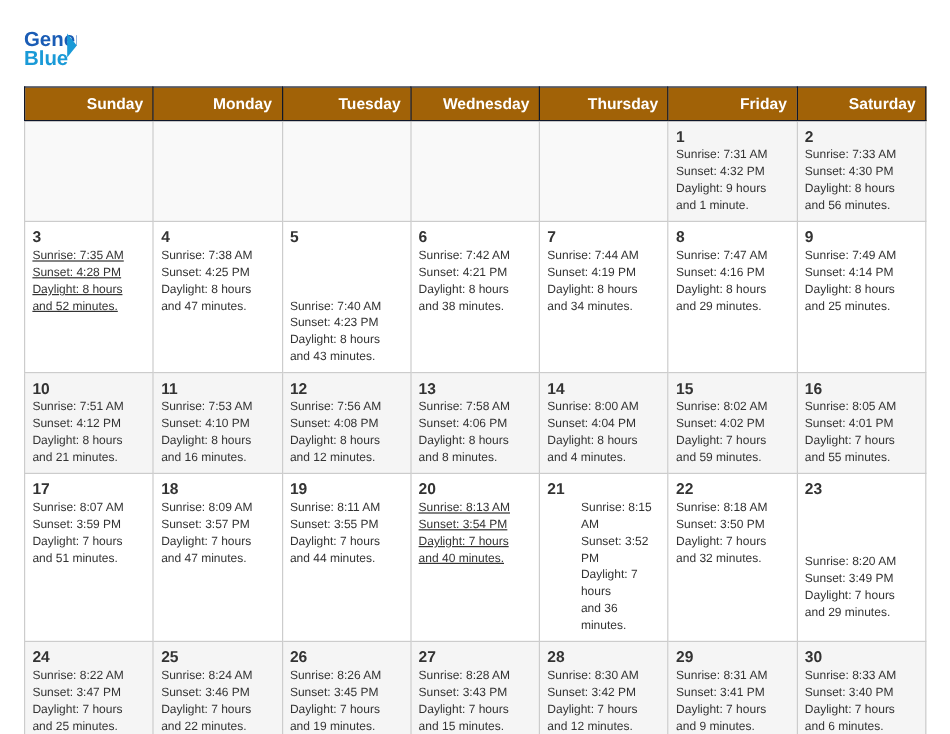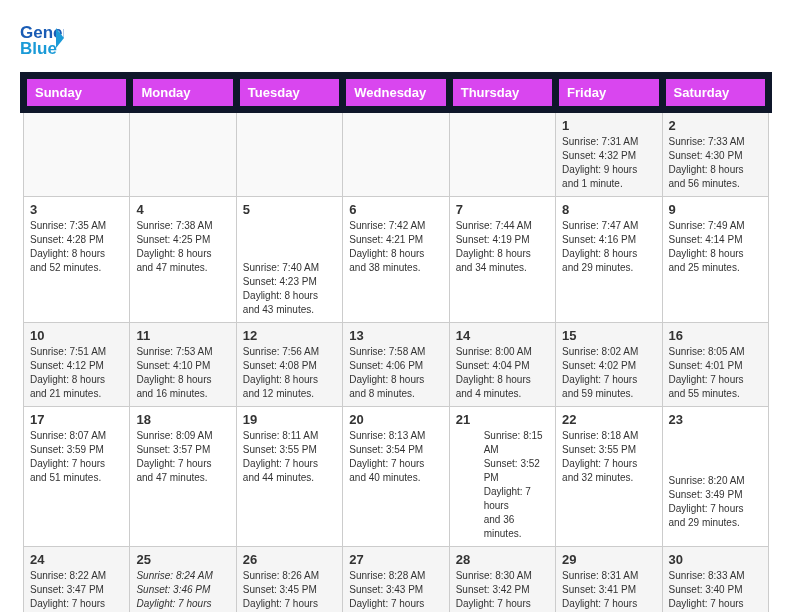--- a/index.html
+++ b/index.html
@@ -32,26 +32,26 @@
     .subtitle {
       font-size: 15px;
       color: #444;
     }
     .calendar {
       width: 100%;
       border-collapse: collapse;
       table-layout: fixed;
     }
     .calendar thead th {
-      background: #d946ef;
+      background: #a16207;
       color: #fff;
-      text-align: left;
+      text-align: right;
       padding: 6px 8px;
       font-size: 13px;
-      border: 7px solid #0f172a;
+      border: 1px solid #0f172a;
     }
     .calendar tbody td {
       vertical-align: top;
       border: 1px solid #ccc;
       padding: 5px 6px;
       font-size: 10.5px;
       color: #333;
       width: 14.28%;
       min-height: 80px;
       background: #fff;
@@ -124,21 +124,21 @@
           <span class="day-number">2</span>
           <div class="day-info" style="white-space: pre-line;">Sunrise: 7:33 AM
 Sunset: 4:30 PM
 Daylight: 8 hours
 and 56 minutes.</div>
         </td>
       </tr>
       <tr>
         <td>
           <span class="day-number">3</span>
-          <div class="day-info" style="white-space: pre-line;">Sunrise: 7:35 AM
+          <div class="day-info" style="white-space: pre-line; text-decoration: underline;">Sunrise: 7:35 AM
 Sunset: 4:28 PM
 Daylight: 8 hours
 and 52 minutes.</div>
         </td>
         <td>
           <span class="day-number">4</span>
           <div class="day-info" style="white-space: pre-line;">Sunrise: 7:38 AM
 Sunset: 4:25 PM
 Daylight: 8 hours
 and 47 minutes.</div>
@@ -247,36 +247,36 @@
         </td>
         <td>
           <span class="day-number">19</span>
           <div class="day-info" style="white-space: pre-line;">Sunrise: 8:11 AM
 Sunset: 3:55 PM
 Daylight: 7 hours
 and 44 minutes.</div>
         </td>
         <td>
           <span class="day-number">20</span>
-          <div class="day-info" style="white-space: pre-line;">Sunrise: 8:13 AM
+          <div class="day-info" style="white-space: pre-line; text-decoration: underline;">Sunrise: 8:13 AM
 Sunset: 3:54 PM
 Daylight: 7 hours
 and 40 minutes.</div>
         </td>
         <td>
           <span class="day-number">21</span>
           <div class="day-info" style="white-space: pre-line; margin-left: 28px;">Sunrise: 8:15 AM
 Sunset: 3:52 PM
 Daylight: 7 hours
 and 36 minutes.</div>
         </td>
         <td>
           <span class="day-number">22</span>
           <div class="day-info" style="white-space: pre-line;">Sunrise: 8:18 AM
-Sunset: 3:55 PM
+Sunset: 3:50 PM
 Daylight: 7 hours
 and 32 minutes.</div>
         </td>
         <td>
           <span class="day-number">23</span>
           <div class="day-info" style="white-space: pre-line; margin-top: 47px;">Sunrise: 8:20 AM
 Sunset: 3:49 PM
 Daylight: 7 hours
 and 29 minutes.</div>
         </td>
@@ -284,21 +284,21 @@
       <tr>
         <td>
           <span class="day-number">24</span>
           <div class="day-info" style="white-space: pre-line;">Sunrise: 8:22 AM
 Sunset: 3:47 PM
 Daylight: 7 hours
 and 25 minutes.</div>
         </td>
         <td>
           <span class="day-number">25</span>
-          <div class="day-info" style="white-space: pre-line; font-style: italic;">Sunrise: 8:24 AM
+          <div class="day-info" style="white-space: pre-line;">Sunrise: 8:24 AM
 Sunset: 3:46 PM
 Daylight: 7 hours
 and 22 minutes.</div>
         </td>
         <td>
           <span class="day-number">26</span>
           <div class="day-info" style="white-space: pre-line;">Sunrise: 8:26 AM
 Sunset: 3:45 PM
 Daylight: 7 hours
 and 19 minutes.</div>

